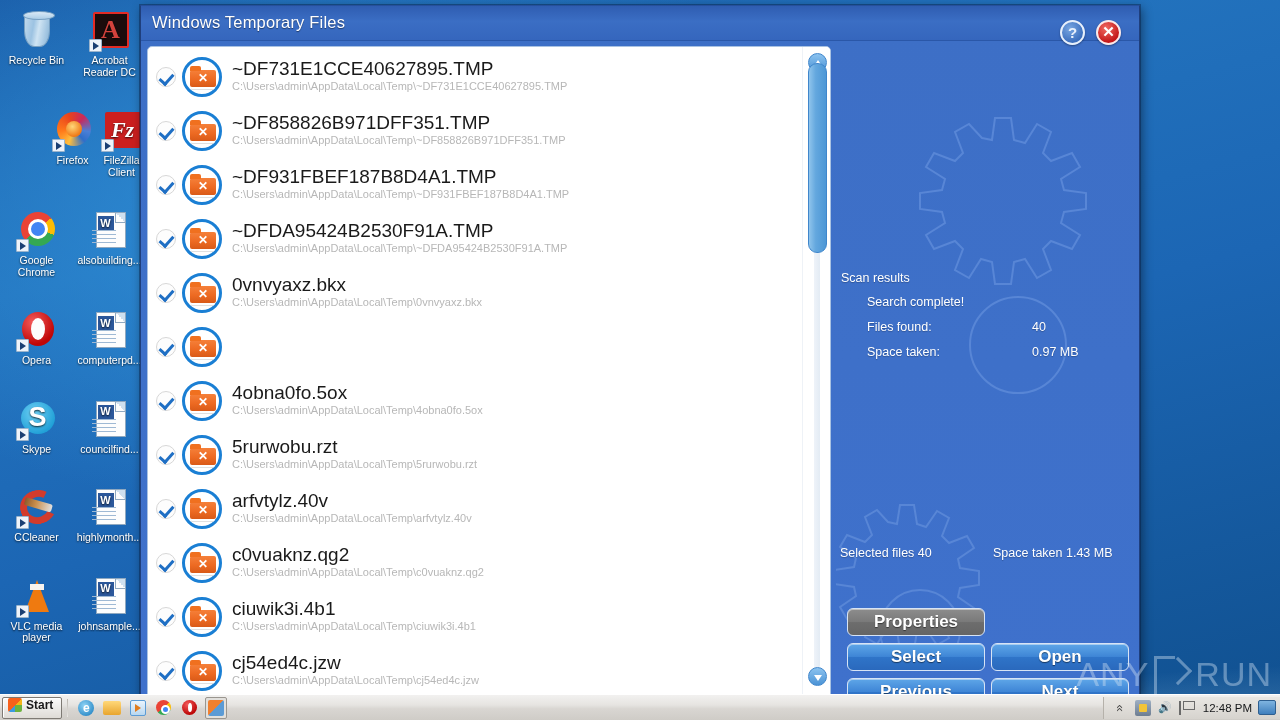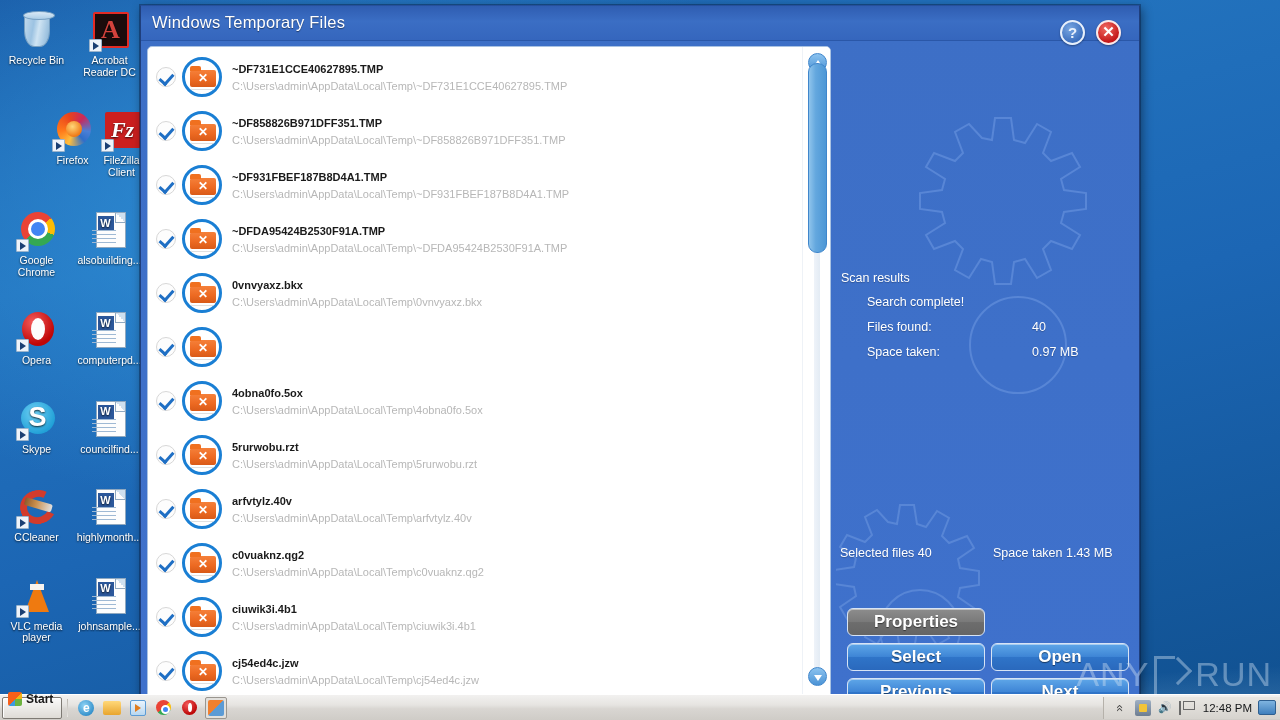--- a/index.html
+++ b/index.html
@@ -312,25 +312,24 @@
   .file-icon .folder::after {
     content: "\2715";
     position: absolute;
     inset: 0;
     display: flex; align-items: center; justify-content: center;
     color: #ffffff; font-size: 12px; font-weight: bold;
     line-height: 17px;
   }
   .file-texts { min-width: 0; }
   .file-name {
-    font-size: 11px;
+    font-size: 19px;
     color: #1a1a1a;
     line-height: 16px;
     white-space: nowrap;
-    font-weight: bold;
   }
   .file-path {
     font-size: 11px;
     color: #b7b7b7;
     line-height: 14px;
     margin-top: 2px;
     white-space: nowrap;
   }
 
   
@@ -484,21 +483,21 @@
     width: 1280px; height: 26px;
     background: linear-gradient(180deg, #f2f1f0 0%, #e6e4e1 40%, #d9d6d2 55%, #cfccc7 100%);
     border-top: 1px solid #ffffff;
     z-index: 20;
     display: flex; align-items: center;
   }
   #start-button {
     margin-left: 2px;
     height: 22px;
     padding: 0 8px 17px 5px;
-    display: flex; align-items: center;
+    display: flex; 
     background: linear-gradient(180deg,#fbfbfa,#dedbd6);
     border: 1px solid #7e7a74;
     border-radius: 2px;
     box-shadow: inset 1px 1px 0 #ffffff;
     cursor: pointer;
   }
   #start-button .flag {
     width: 14px; height: 14px;
     margin-right: 4px;
     background:

